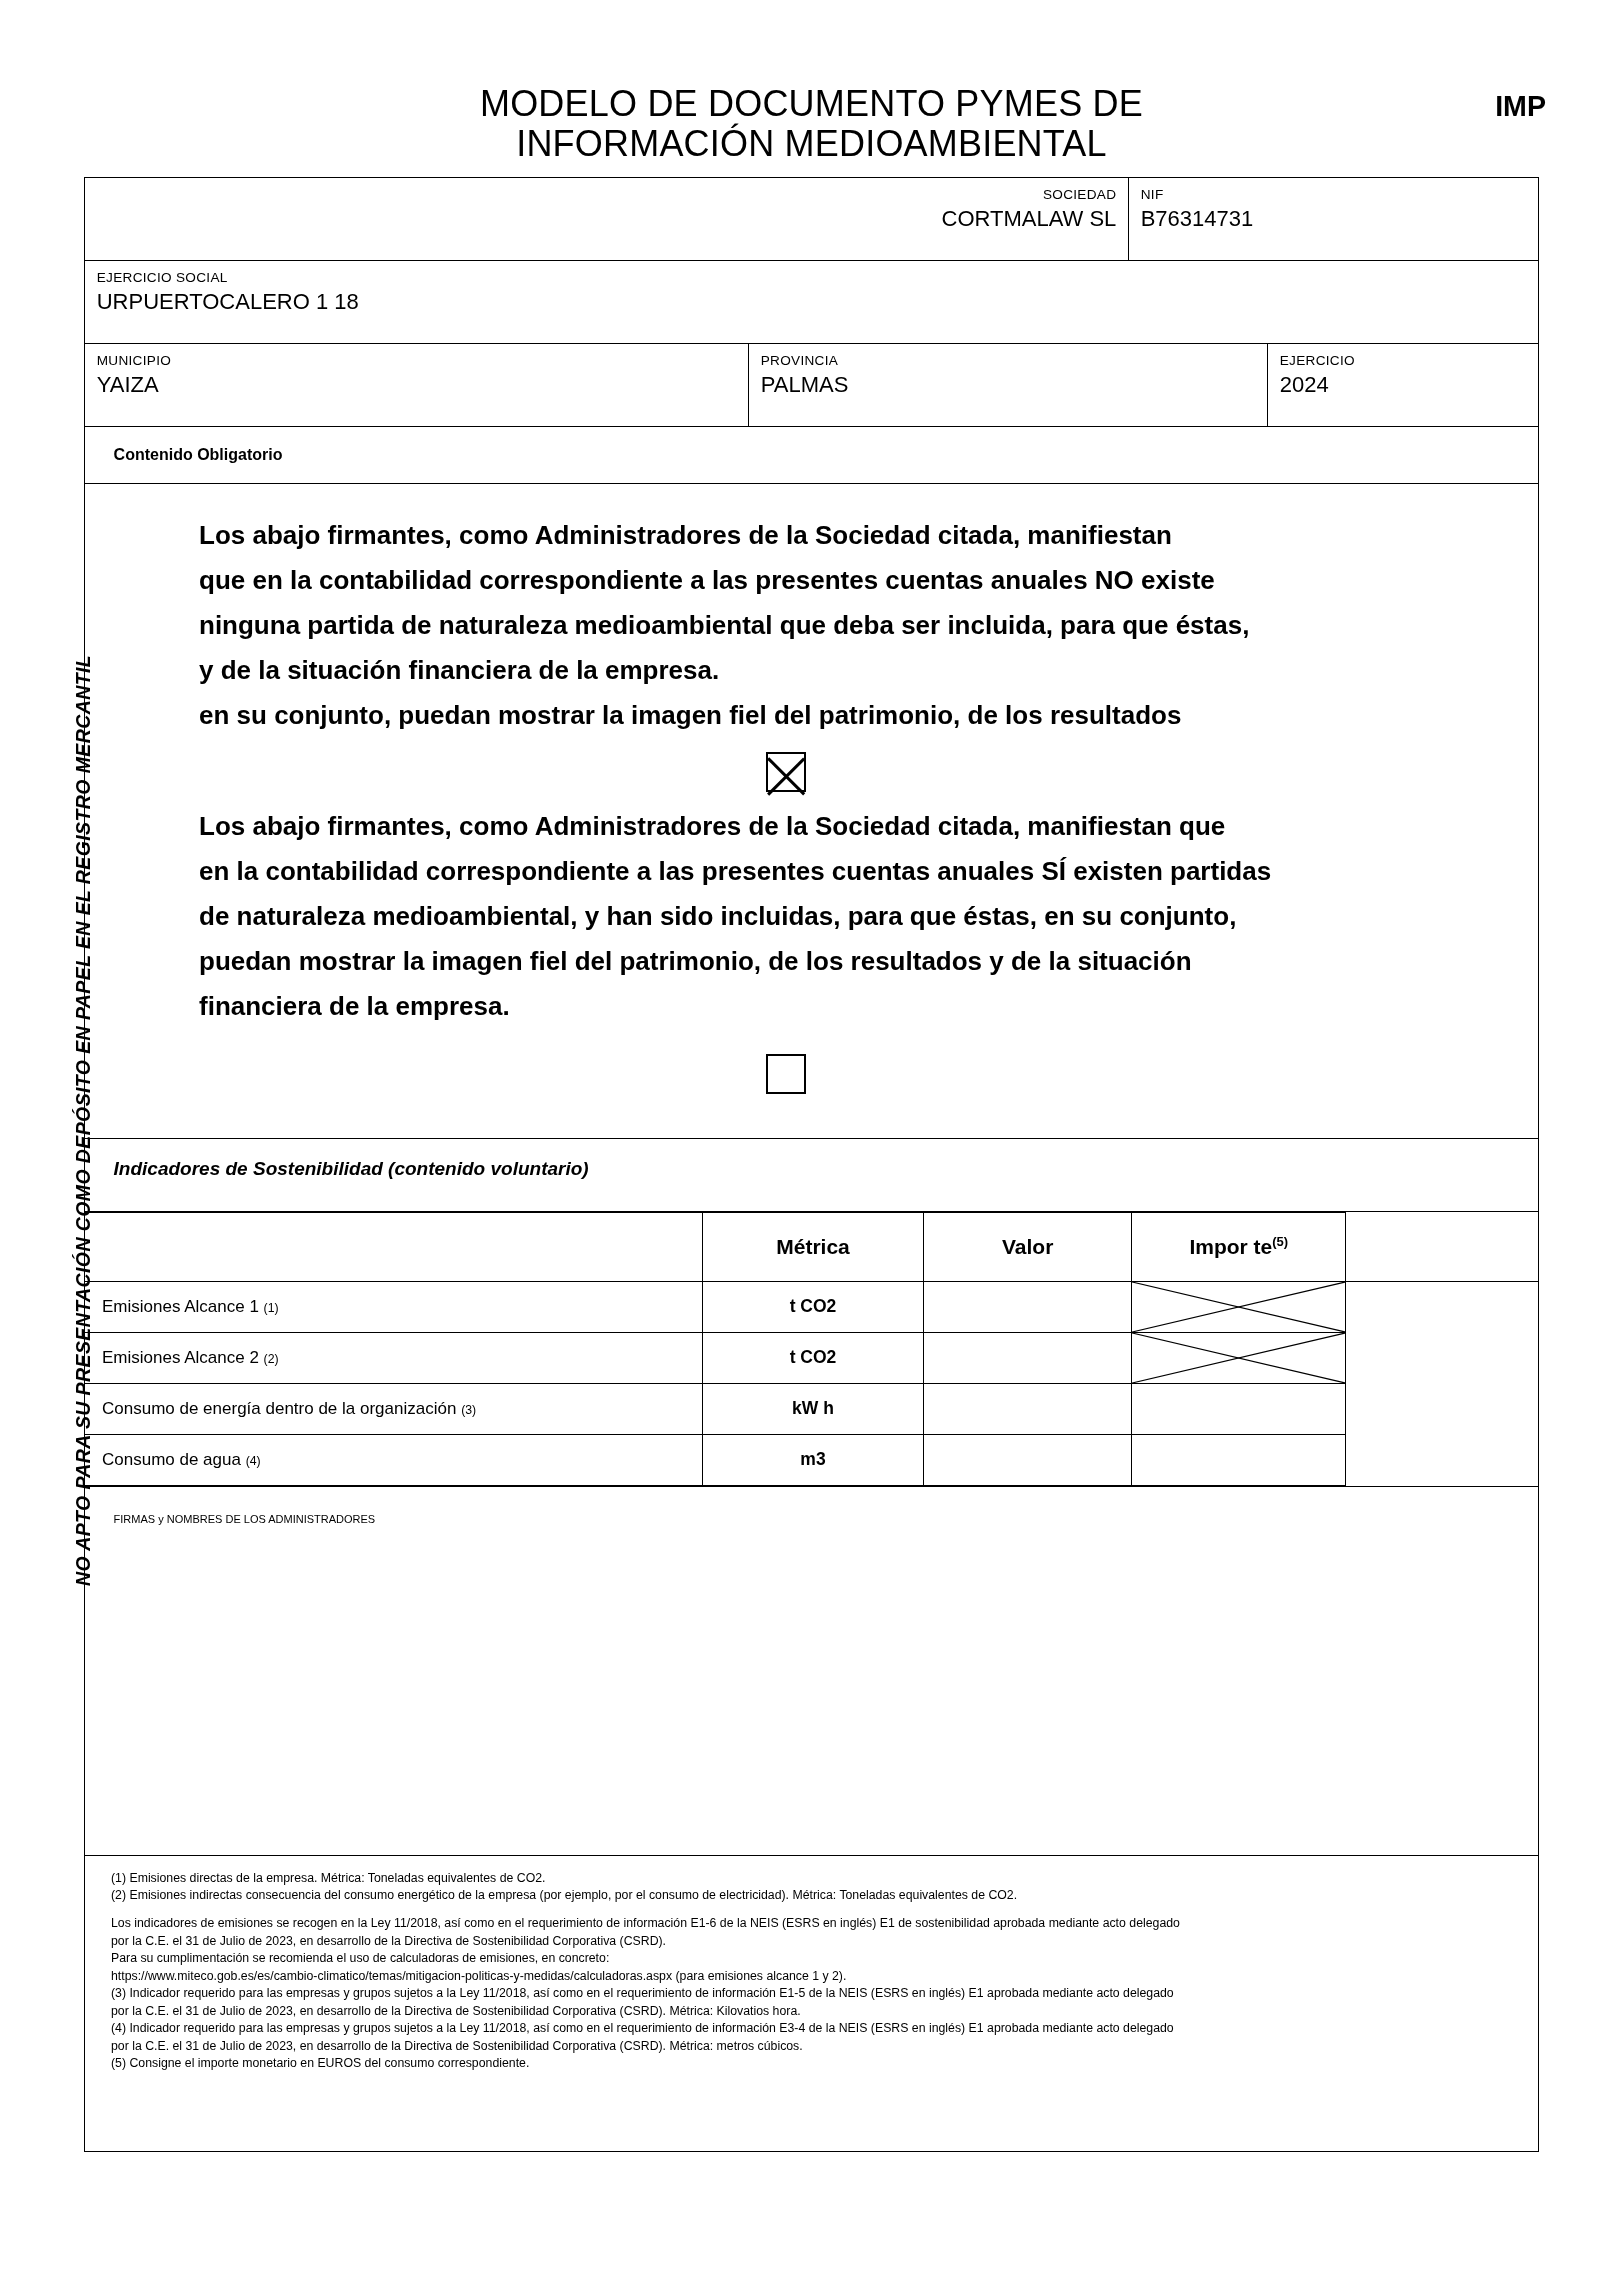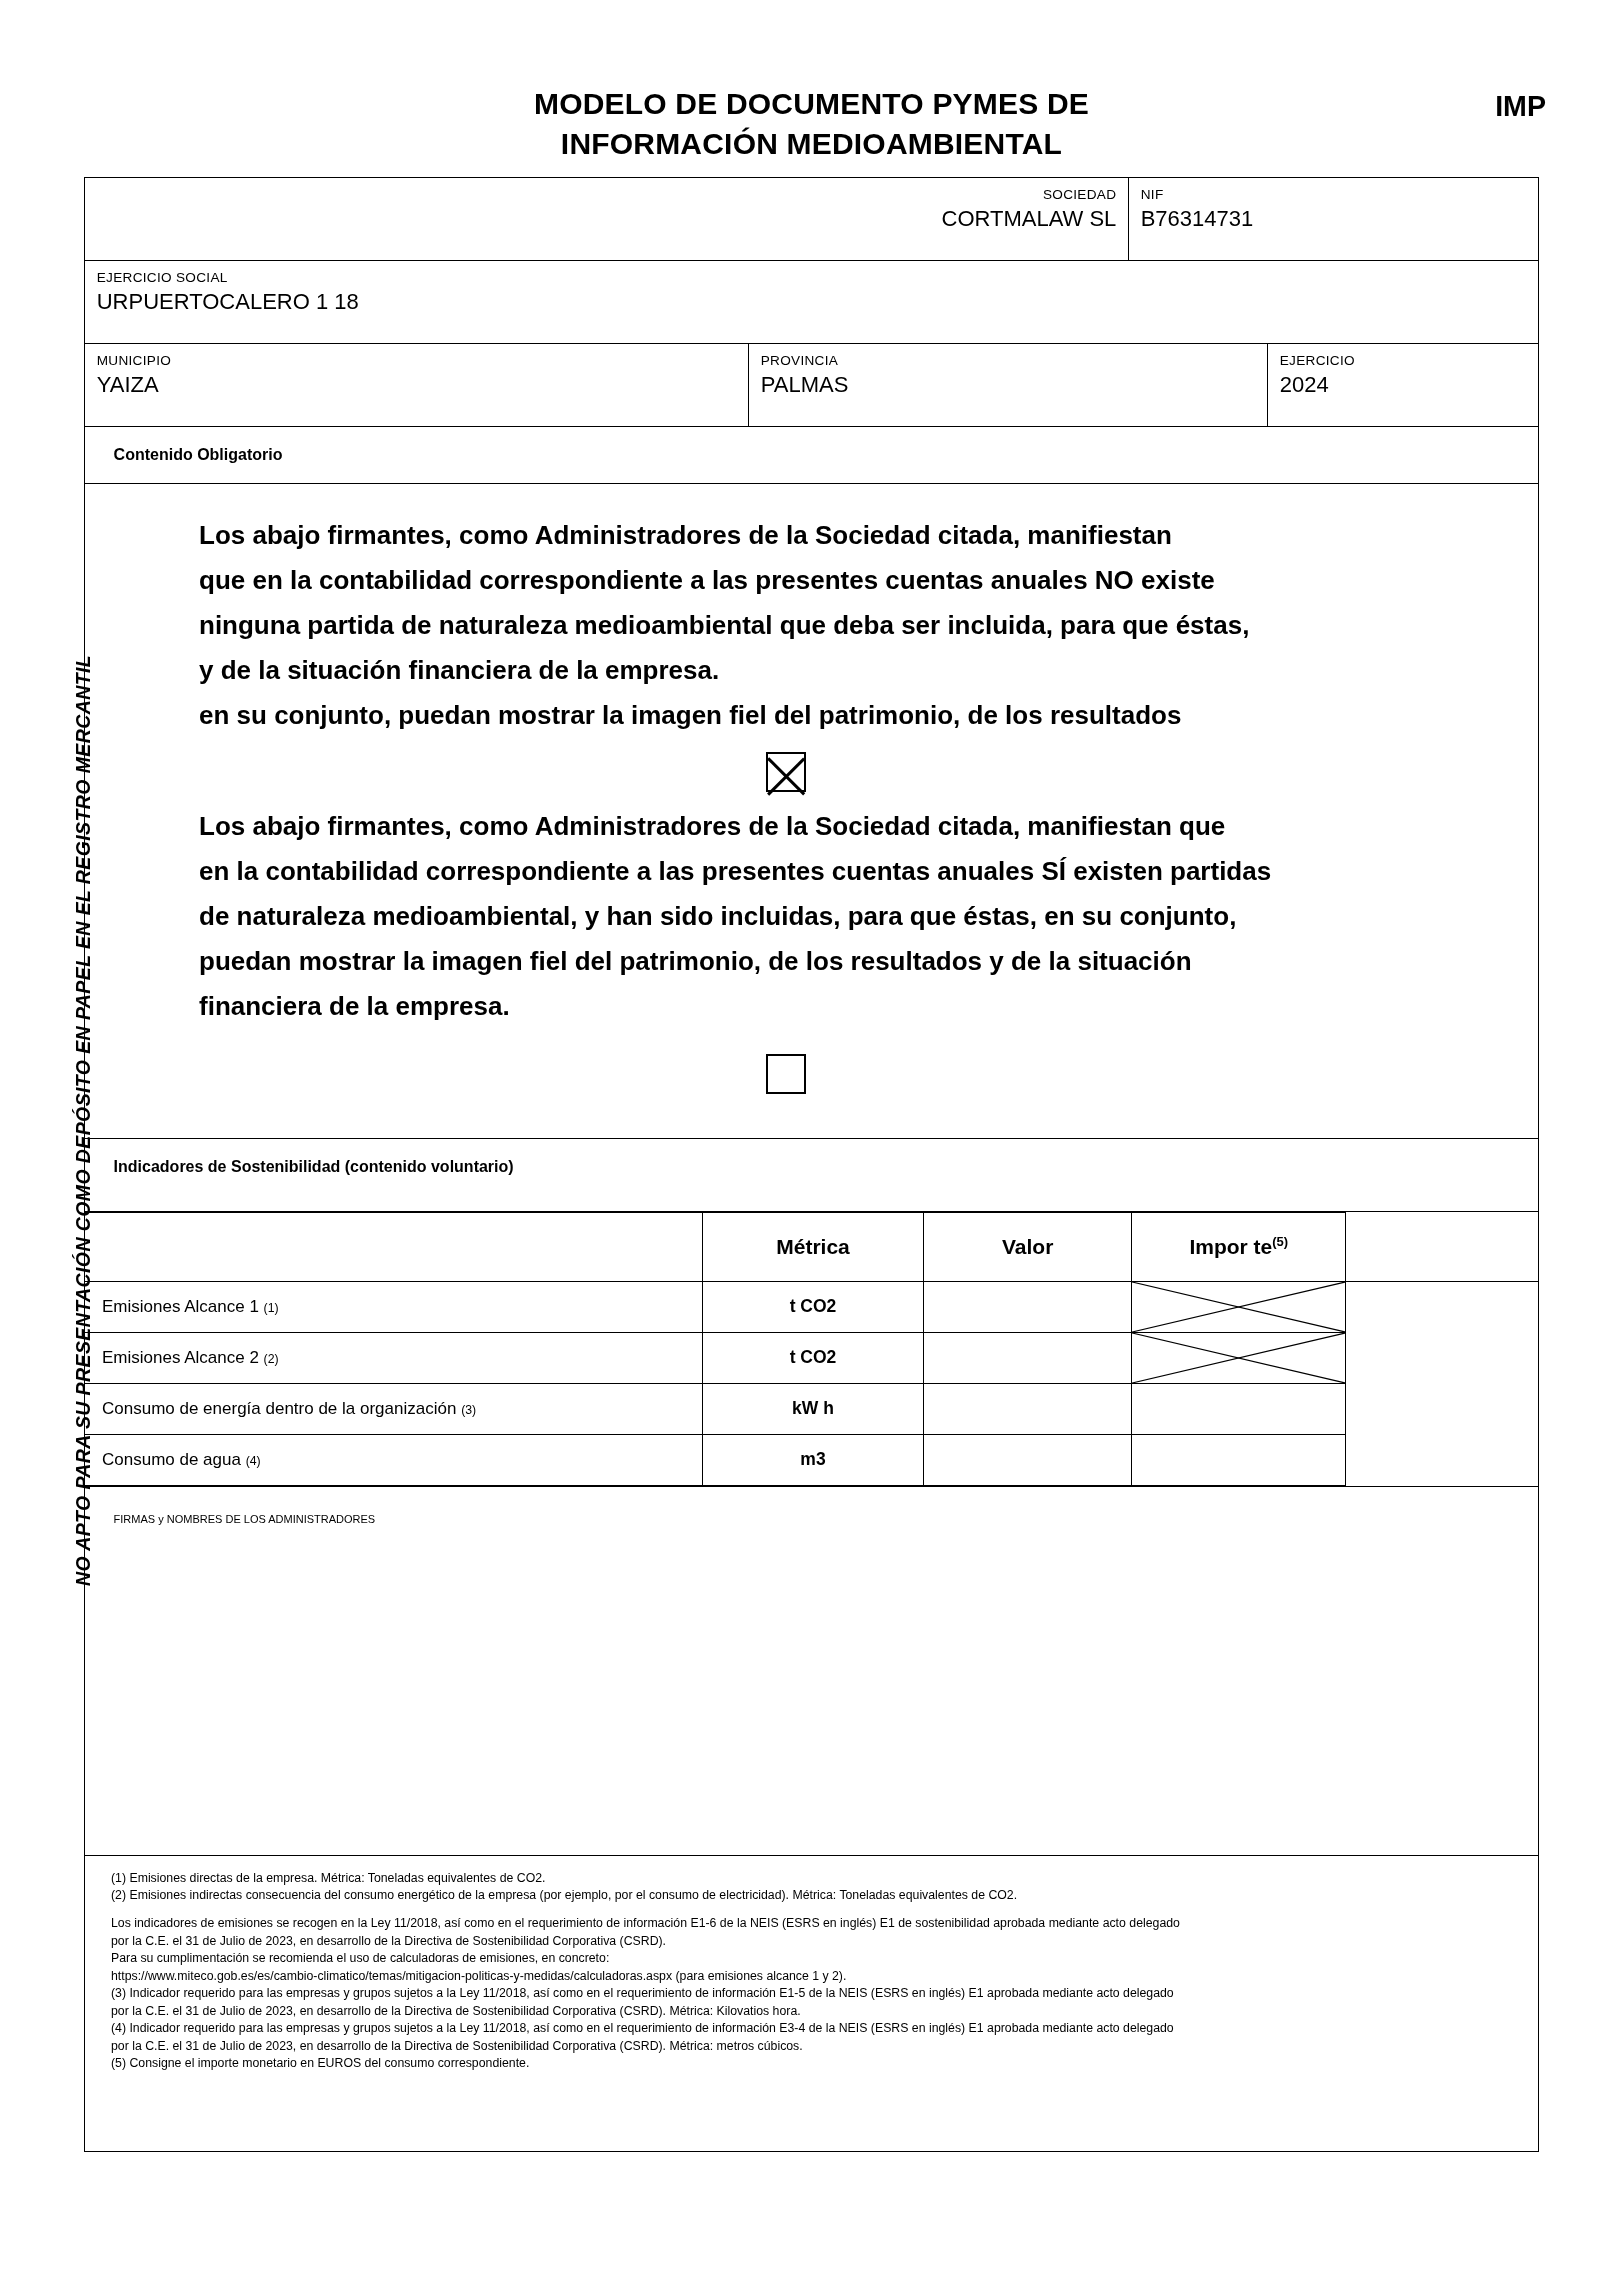--- a/index.html
+++ b/index.html
@@ -22,22 +22,22 @@
 
   
   .title-block {
     position: absolute;
     left: 0;
     top: 84px;
     width: 1623px;
     text-align: center;
   }
   .title-line {
-    font-size: 30px;
-    font-weight: bold;
+    font-size: 36px;
+    font-weight: normal;
     line-height: 40px;
     letter-spacing: 0.2px;
   }
   .imp-code {
     position: absolute;
     right: 77px;
     top: 90px;
     font-size: 28.6px;
     font-weight: bold;
   }
@@ -145,25 +145,26 @@
     height: 51px;
     background: #000;
     transform-origin: 50% 50%;
   }
   .checkbox.checked::before { transform: translateX(-50%) rotate(45deg); }
   .checkbox.checked::after  { transform: translateX(-50%) rotate(-45deg); }
 
   
   .sost-title {
     padding: 19.5px 0 19.5px 28.6px;
-    font-size: 16px;
+    font-size: 19px;
     font-weight: bold;
     border-bottom: 1.9px solid #000;
     box-sizing: border-box;
     height: 73px;
+    font-style: italic;
   }
 
   .ind-table {
     width: 100%;
     border-collapse: collapse;
     table-layout: fixed;
   }
   .ind-table td, .ind-table th {
     border: 1.3px solid #000;
     box-sizing: border-box;

